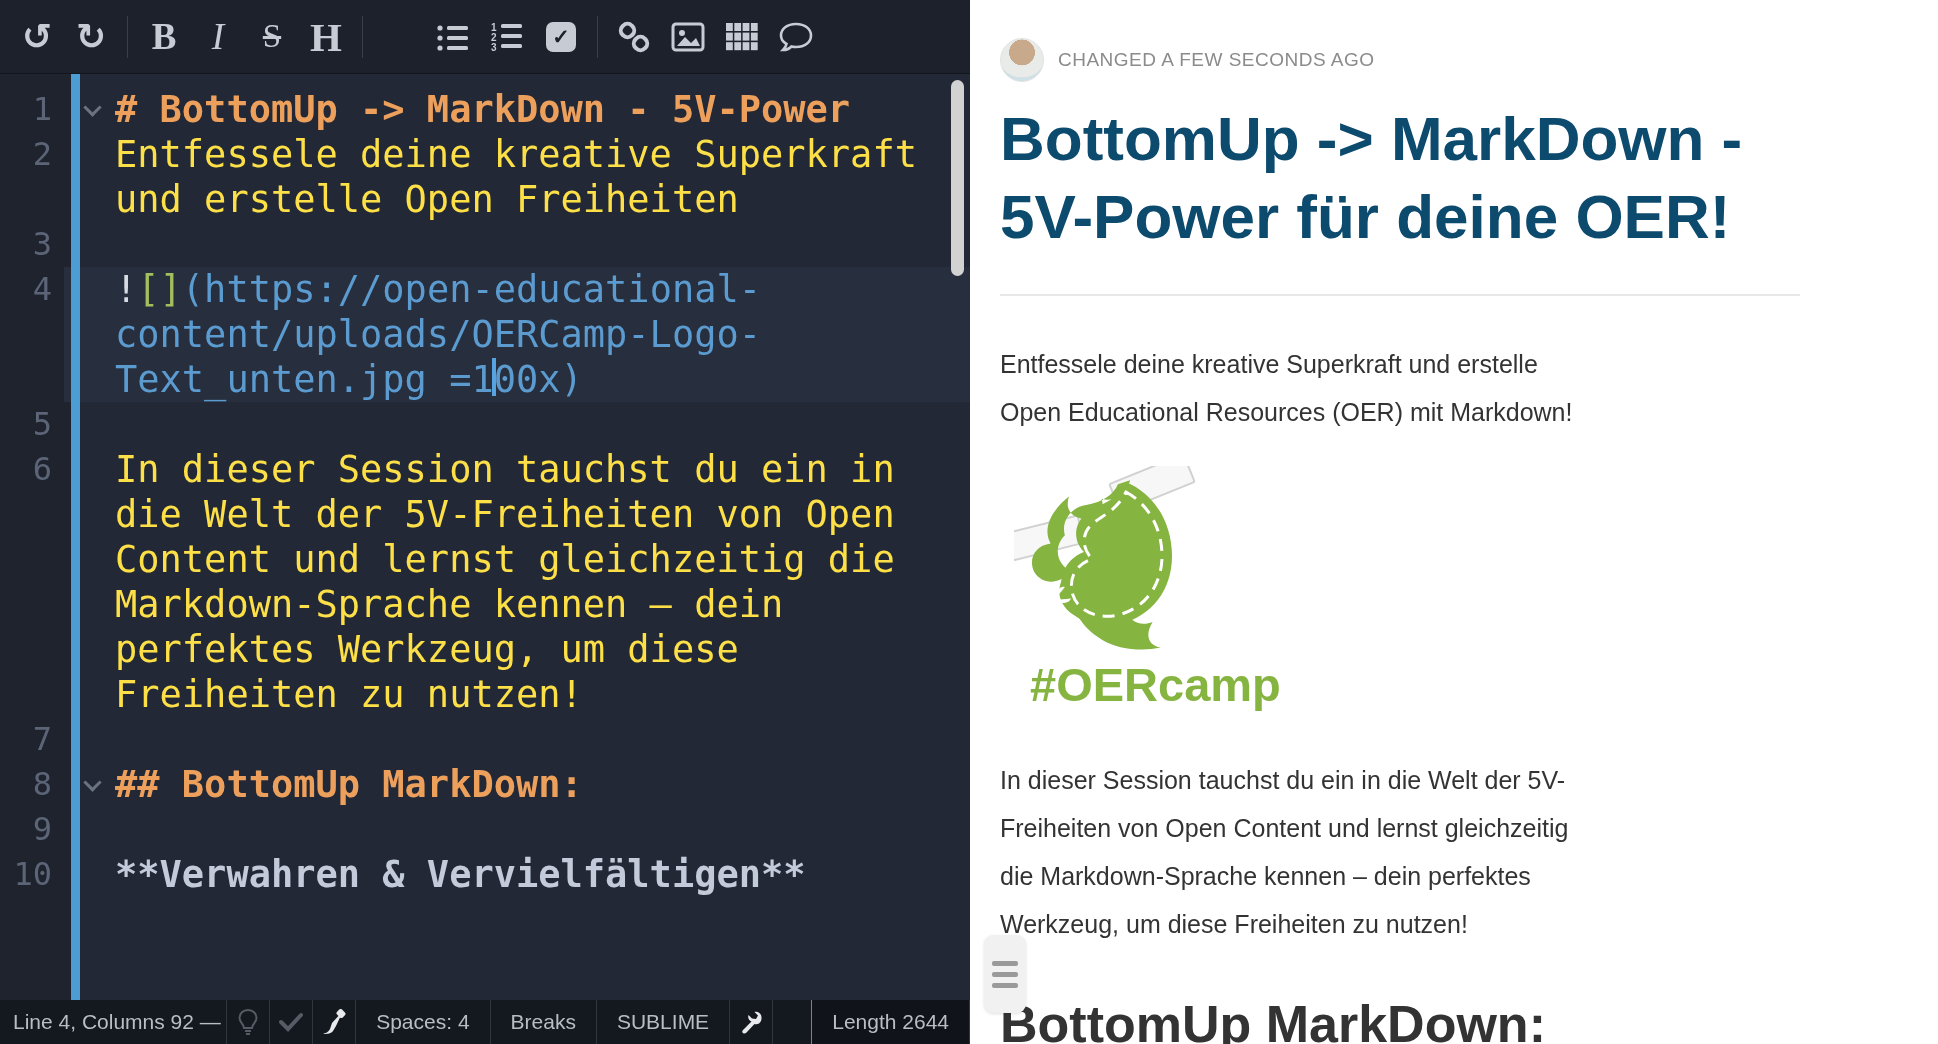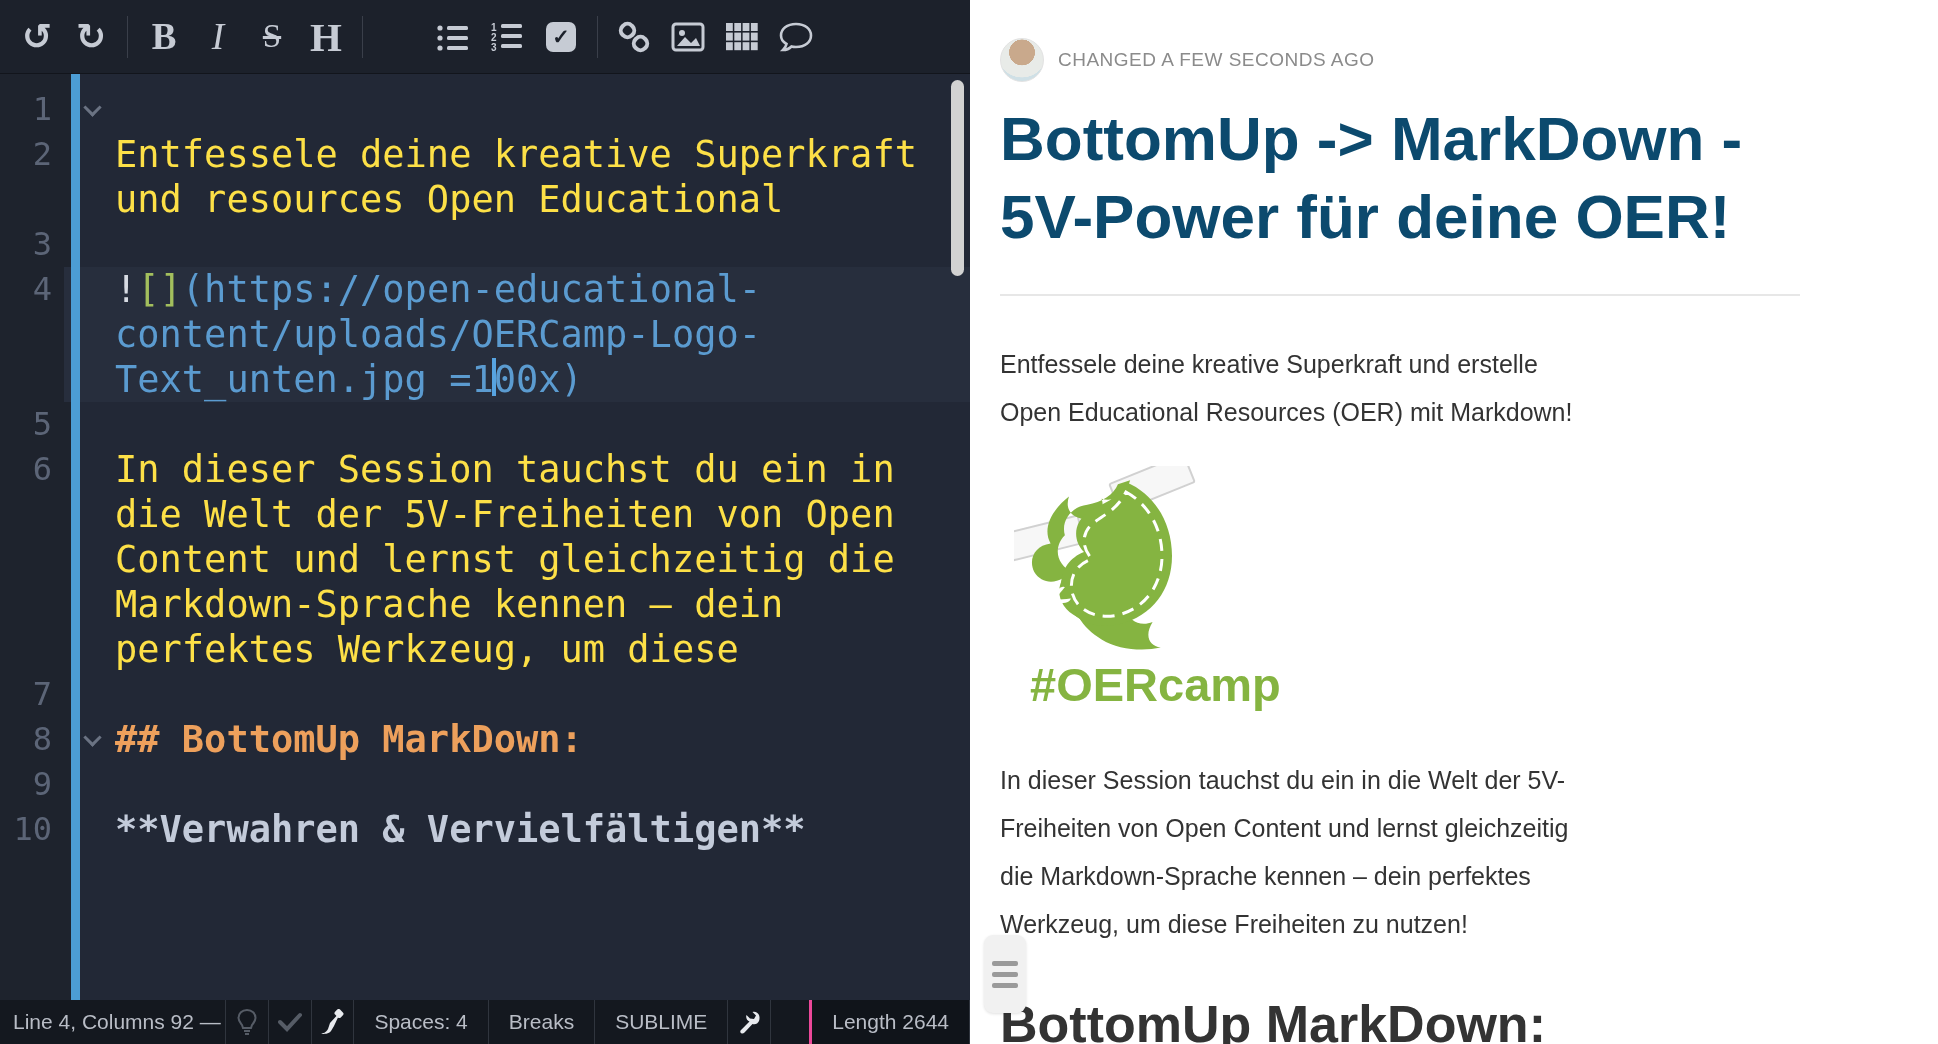--- a/index.html
+++ b/index.html
@@ -44,21 +44,21 @@
   .caret { display:inline-block; width:0; border-left:4px solid #57a3e0; height:38px;
            vertical-align:text-top; margin-left:-2px; margin-right:-2px; }
   .vscroll { position:absolute; right:6px; top:80px; width:13px; height:196px;
              background:#d2d2d2; border-radius:7px; z-index:5; cursor:pointer; }
 
   .statusbar { position:absolute; bottom:0; left:0; right:0; height:44px; background:#14181f;
                display:flex; align-items:stretch; color:#b9bdc6; font-size:21px; }
   .seg { display:flex; align-items:center; padding:0 20px; border-right:1px solid #30353e; white-space:nowrap; cursor:pointer; }
   .seg.first { width:252px; overflow:hidden; padding:0 0 0 13px; cursor:default; }
   .seg.icon { width:48px; justify-content:center; padding:0; }
-  .seg.len { border-left:3px solid #ec4899; margin-left:38px; background:#10141a; cursor:default; }
+  .seg.len { border-left:1px solid #ec4899; margin-left:38px; background:#10141a; cursor:default; }
 
   
   .preview-pane { position:relative; flex:1; background:#ffffff; height:1044px; overflow:hidden;border-radius:27px; }
   .pv-inner { padding:30px 0 0 30px; width:850px; }
   .pv-header { display:flex; align-items:center; height:60px; width:1770px; }
   .avatar { width:44px; height:44px; border-radius:50%; flex:0 0 44px; cursor:pointer;
             background:radial-gradient(circle at 50% 32%, #c9a98c 0 36%, #e8ebe8 37% 70%, #cfe0e6 71%);
             border:1px solid #e2e2e2; }
   .changed { margin-left:14px; color:#8b8b8b; font-size:19px; letter-spacing:.5px; cursor:pointer; }
 
@@ -161,33 +161,34 @@
         </div>
         <div class="tbtn">
           <svg width="36" height="32" viewBox="0 0 36 32">
             <path d="M18 3 C9 3 3 8 3 14.5 C3 18 5 21 8.5 23 C8 25.5 6.5 27.5 5 29 C8.5 29 11.5 27.5 13.5 25.5 C15 26 16.5 26 18 26 C27 26 33 21 33 14.5 C33 8 27 3 18 3 Z" fill="none" stroke="#c6cbd4" stroke-width="2.6"></path>
           </svg>
         </div>
       </div>
 
     <div class="editor-body" id="editorBody">
       <div class="rows" id="rows">
-          <div class="row"><span class="num">1</span><span class="fold"></span></div>
+          <div class="row"><span class="num">1</span><span class="fold"></span><span class="t-heading"># BottomUp -&gt; MarkDown - 5V-Power</span></div>
           <div class="row"><span class="num">2</span><span class="t-body">Entfessele deine kreative Superkraft</span></div>
-          <div class="row"><span class="t-body">und resources Open Educational</span></div>
+          <div class="row"><span class="t-body">und erstelle Open Freiheiten</span></div>
           <div class="row"><span class="num">3</span></div>
           <div class="row hl"><span class="num">4</span><span class="t-punct">!</span><span class="t-bracket">[]</span><span class="t-url">(https://open-educational-</span></div>
           <div class="row hl"><span class="t-url">content/uploads/OERCamp-Logo-</span></div>
           <div class="row hl"><span class="t-url">Text_unten.jpg =1</span><span class="caret"></span><span class="t-url">00x)</span></div>
           <div class="row"><span class="num">5</span></div>
           <div class="row"><span class="num">6</span><span class="t-body">In dieser Session tauchst du ein in</span></div>
           <div class="row"><span class="t-body">die Welt der 5V-Freiheiten von Open</span></div>
           <div class="row"><span class="t-body">Content und lernst gleichzeitig die</span></div>
           <div class="row"><span class="t-body">Markdown-Sprache kennen – dein</span></div>
           <div class="row"><span class="t-body">perfektes Werkzeug, um diese</span></div>
+          <div class="row"><span class="t-body">Freiheiten zu nutzen!</span></div>
           <div class="row"><span class="num">7</span></div>
           <div class="row"><span class="num">8</span><span class="fold"></span><span class="t-heading">## BottomUp MarkDown:</span></div>
           <div class="row"><span class="num">9</span></div>
           <div class="row"><span class="num">10</span><span class="t-bold">**Verwahren &amp; Vervielfältigen**</span></div>
         </div>
       <div class="gut-stripe"></div>
     </div>
     <div class="vscroll"></div>
 
     <div class="statusbar" id="statusbar">

